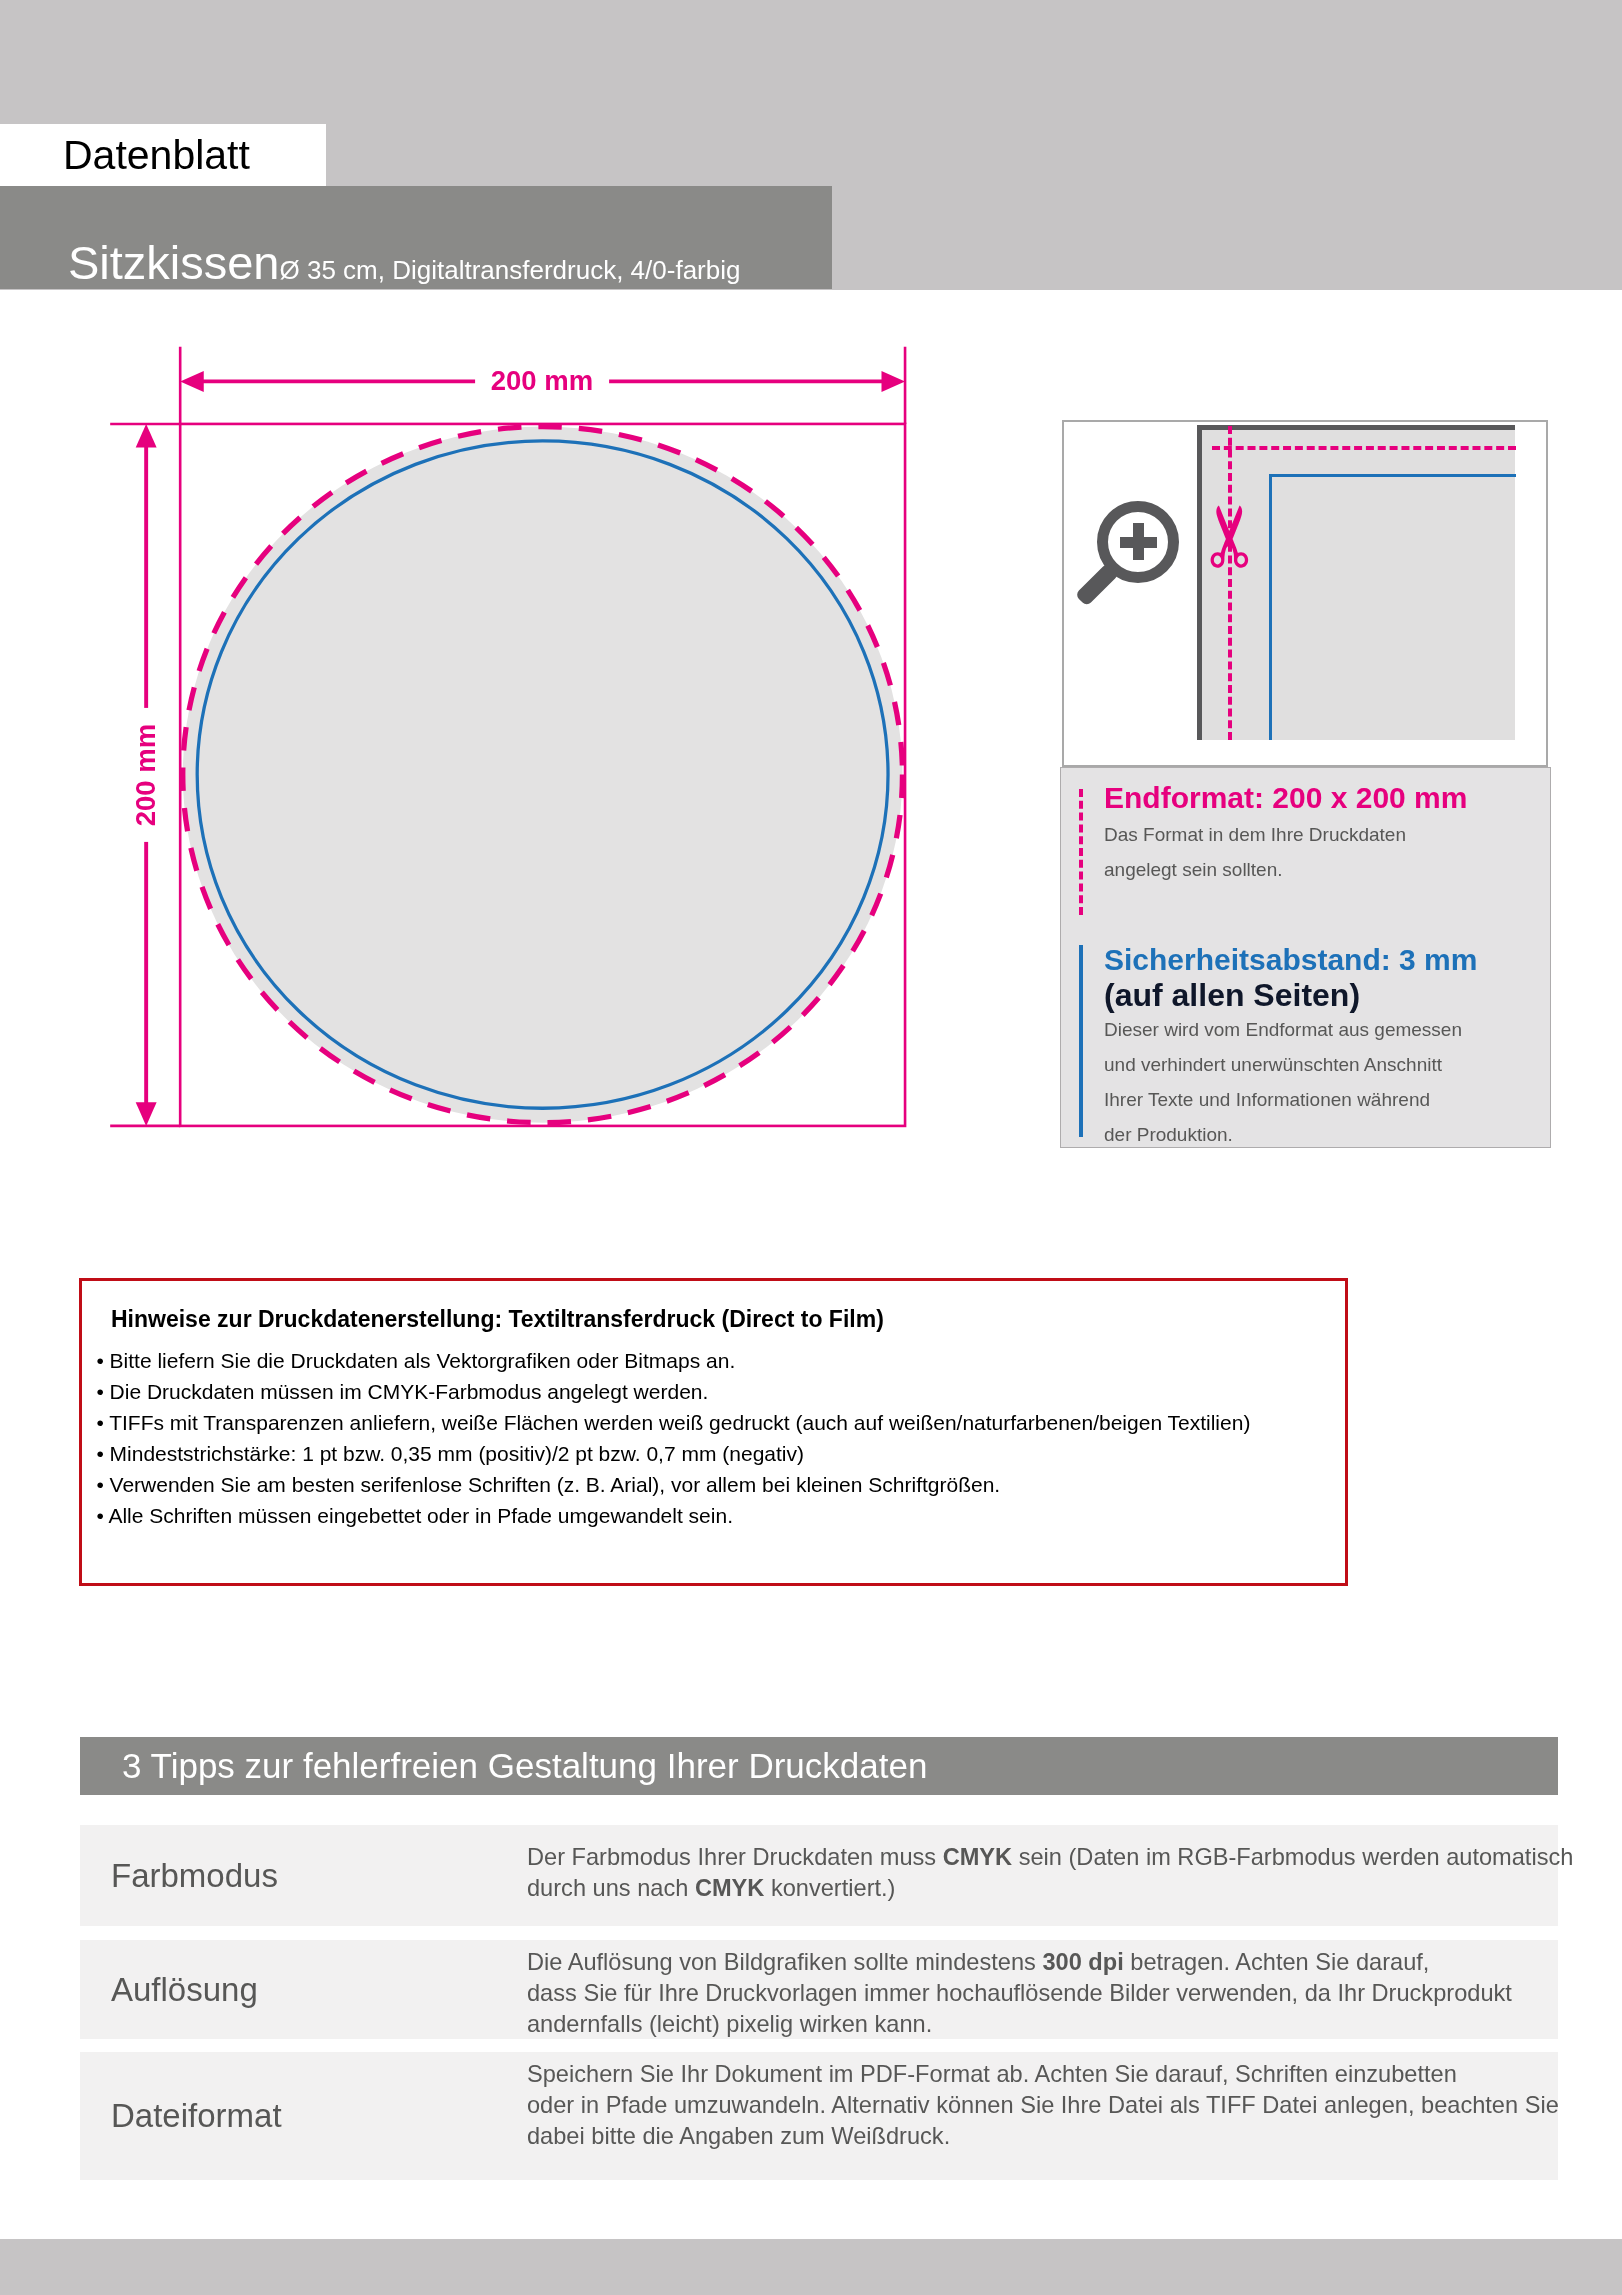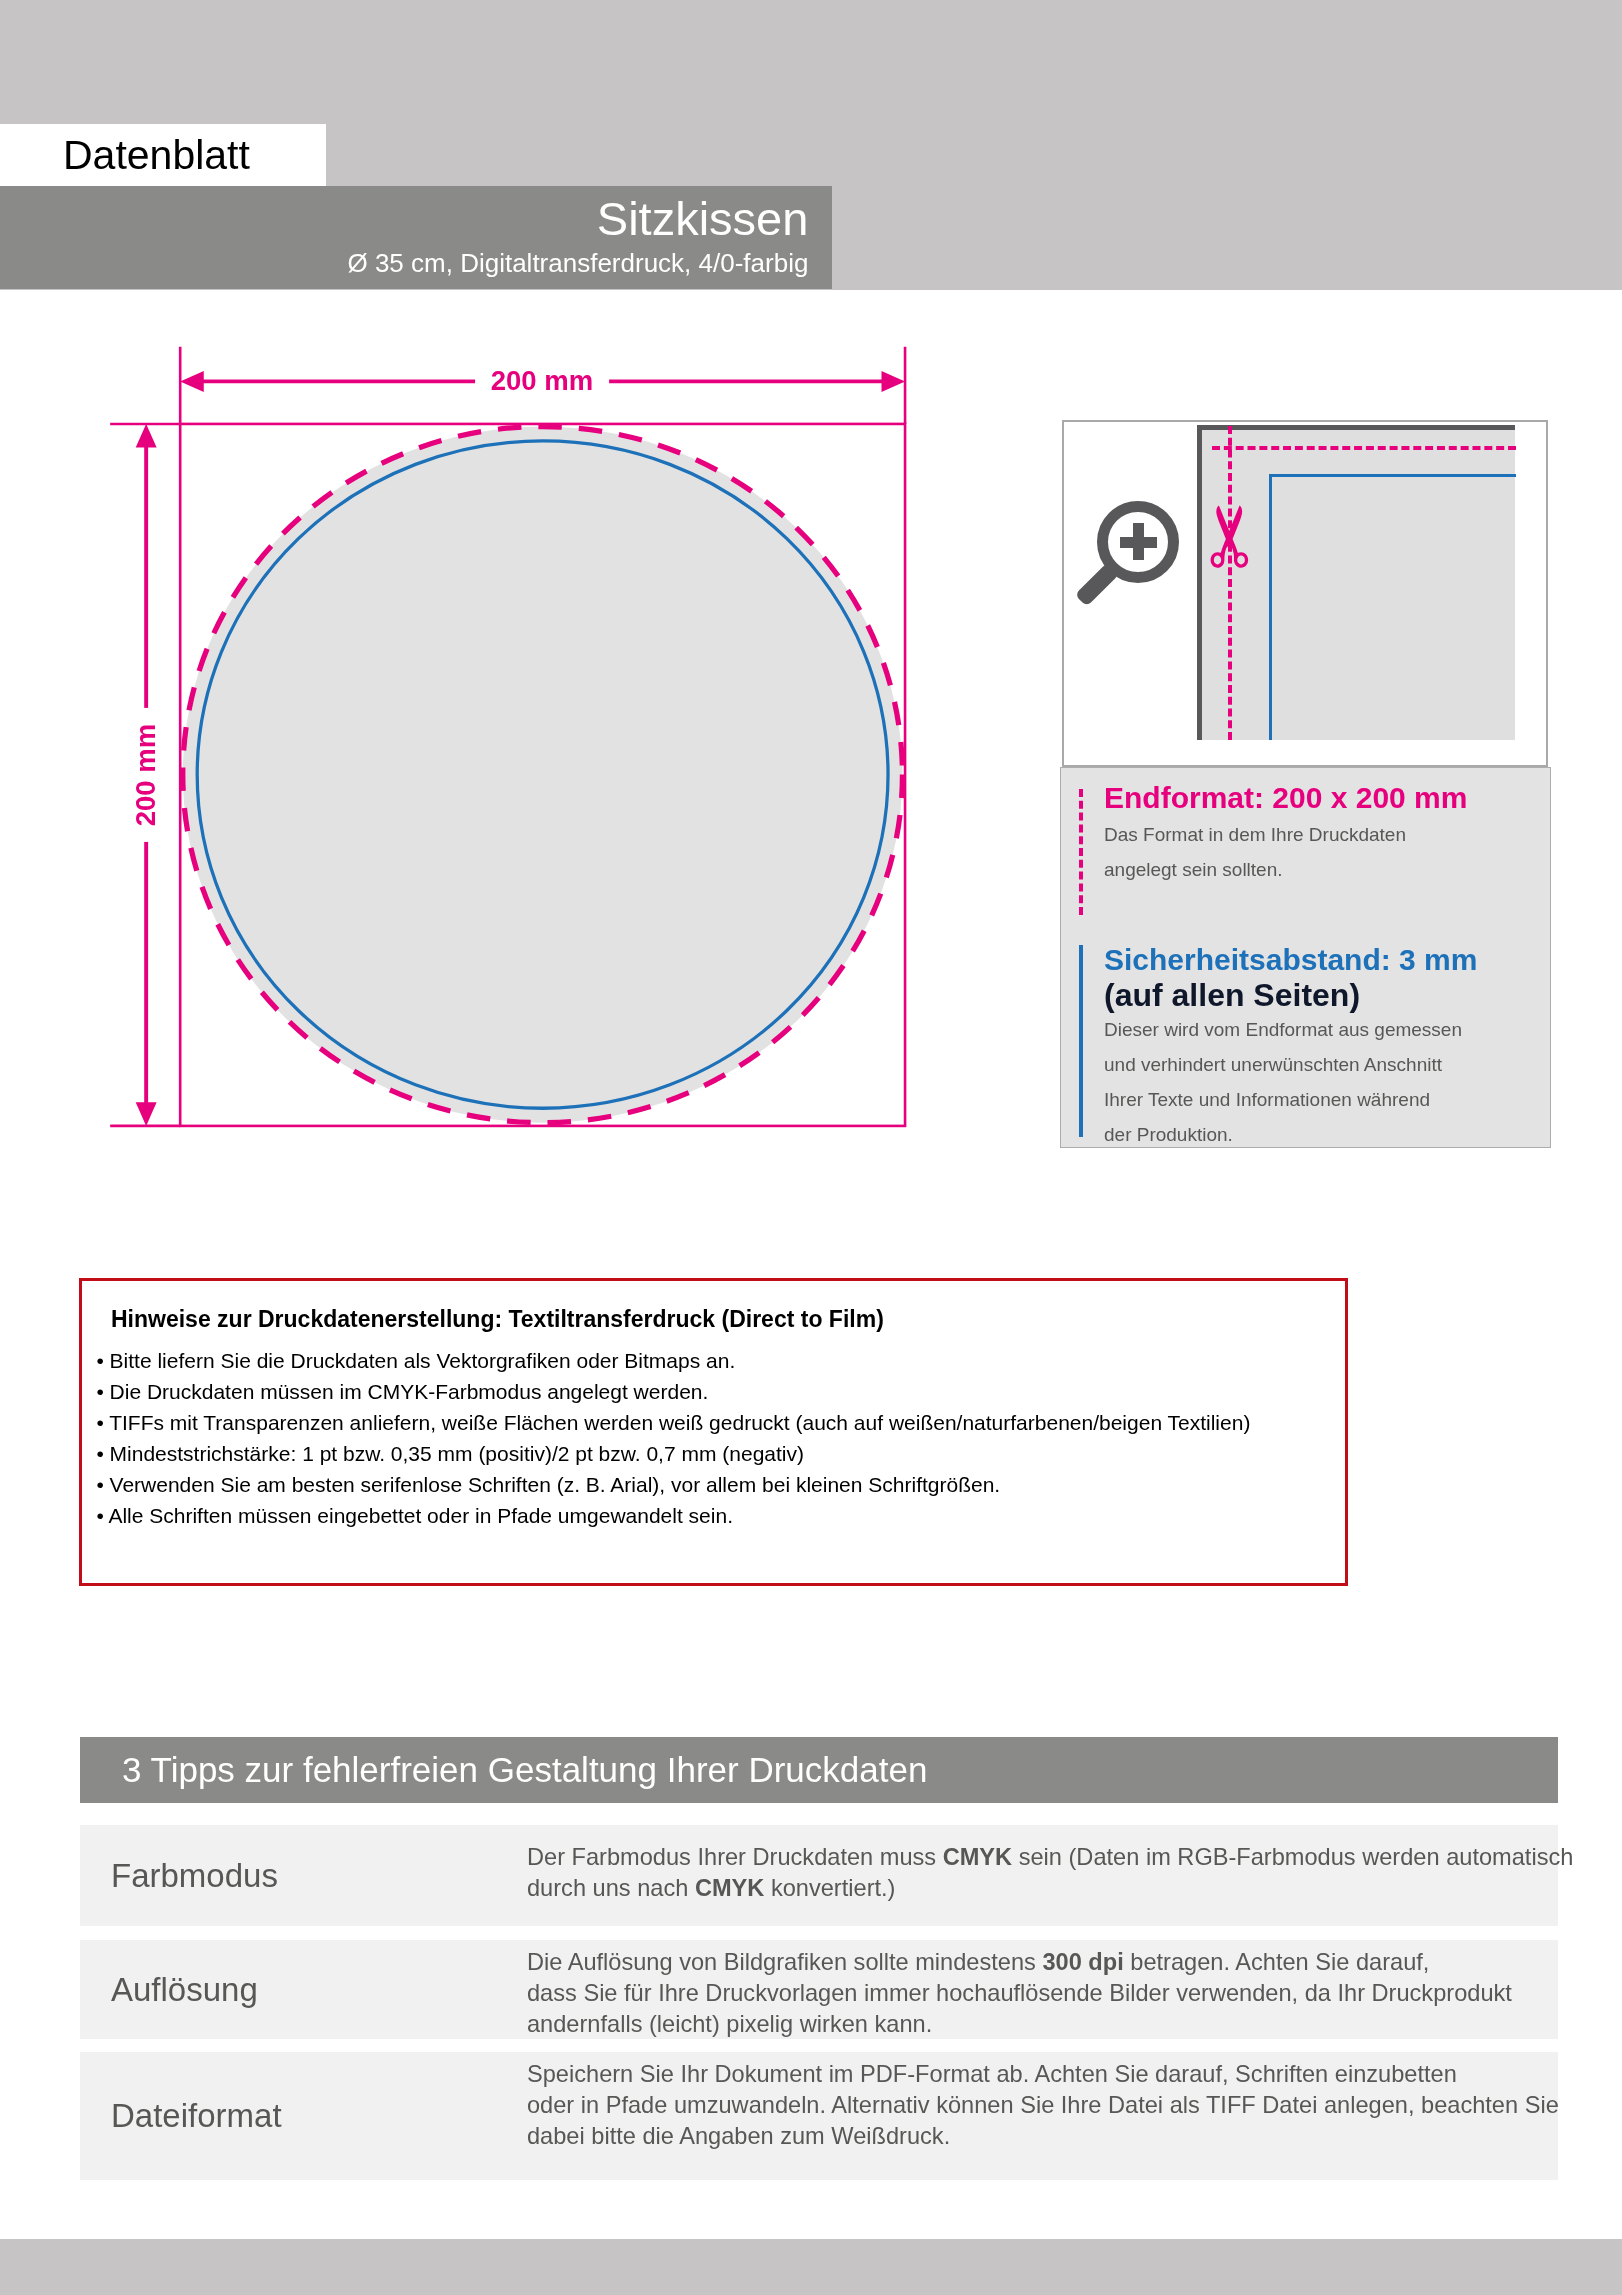--- a/index.html
+++ b/index.html
@@ -6,21 +6,21 @@
   #page{position:relative;width:1623px;height:2295px;background:#fff;overflow:hidden;
         font-family:"Liberation Sans",sans-serif;color:#575756;}
   .abs{position:absolute;}
 
   
   .top-band{left:0;top:0;width:1623px;height:290px;background:#c6c4c5;}
   .datenblatt-box{left:0;top:124px;width:326px;height:62px;background:#ffffff;
       display:flex;align-items:center;padding-left:63px;box-sizing:border-box;
       font-size:41px;color:#000000;}
   .product-bar{left:0;top:186px;width:832px;height:103px;background:#8a8a88;color:#fff;
-      display:flex;flex-direction:column;align-items:flex-end;justify-content:center;
+      display:flex;flex-direction:row;align-items:flex-end;justify-content:center;
       padding-right:23.6px;box-sizing:border-box;}
   .product-title{font-size:47px;line-height:52px;}
   .product-subtitle{font-size:26px;line-height:37px;}
 
   
   .diagram-svg{left:0;top:0;width:1623px;height:2295px;pointer-events:none;}
   .dim-label{color:#e6007e;font-weight:bold;font-size:27.5px;background:#fff;padding:0 15.7px;white-space:nowrap;}
   .dim-label-top{left:542px;top:381px;transform:translate(-50%,-50%);}
   .dim-label-left{left:146px;top:775px;transform:translate(-50%,-50%) rotate(-90deg);}
 
@@ -59,21 +59,21 @@
 
   
   .hints{left:79px;top:1278px;width:1269px;height:308px;border:3.3px solid #c00d17;
       box-sizing:border-box;background:#fff;}
   .hints-title{position:absolute;left:29px;top:25px;font-size:23px;font-weight:bold;color:#000;white-space:nowrap;}
   .hints-list{position:absolute;left:14.4px;top:64px;}
   .bullet{font-size:21px;color:#000;line-height:31px;white-space:nowrap;}
   .bullet::before{content:"• ";}
 
   
-  .tips-bar{left:80px;top:1737px;width:1478px;height:66px;background:#8a8a88;color:#fff;
+  .tips-bar{left:80px;top:1737px;width:1478px;height:58px;background:#8a8a88;color:#fff;
       display:flex;align-items:center;padding-left:42px;box-sizing:border-box;font-size:35px;text-align:right;}
   .tip-row{left:80px;width:1478px;background:#f2f1f1;box-sizing:border-box;}
   .tip-row-1{top:1825px;height:101px;}
   .tip-row-2{top:1940px;height:99px;}
   .tip-row-3{top:2052px;height:128px;}
   .tip-label{position:absolute;left:31px;top:50%;transform:translateY(-50%);
       font-size:33px;color:#575756;}
   .tip-text{position:absolute;left:447px;font-size:23.6px;color:#575756;line-height:31px;}
   .tip-text-2l{top:17px;}
   .tip-text-3l{top:7.2px;}

